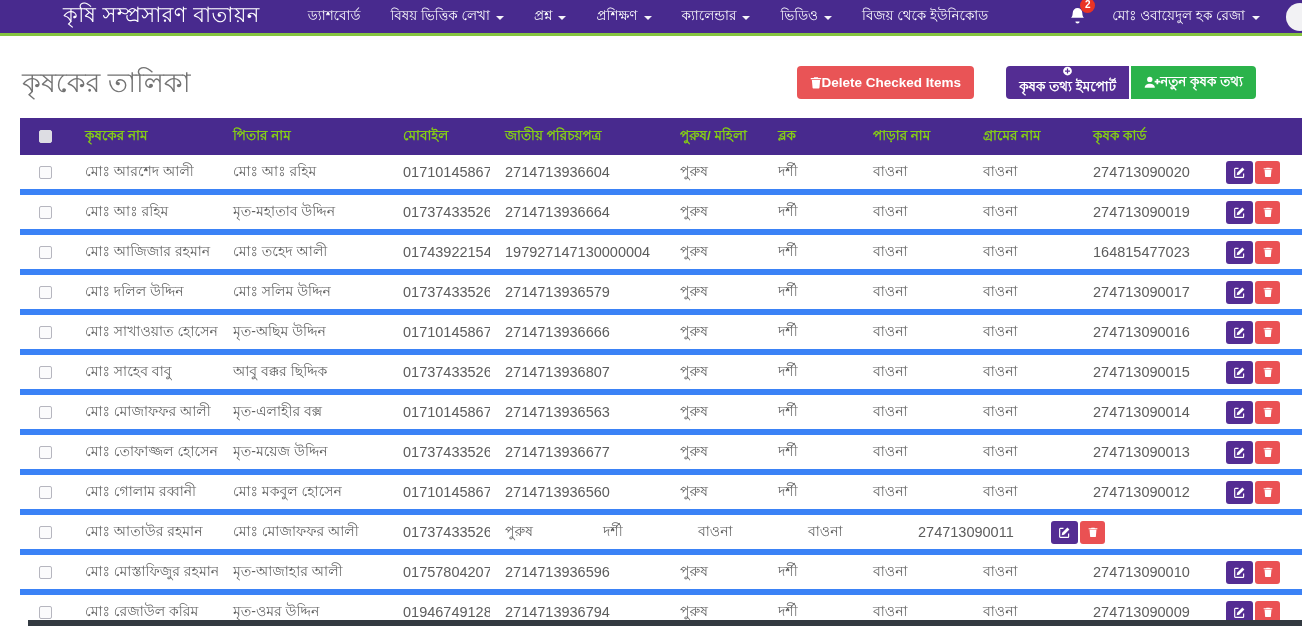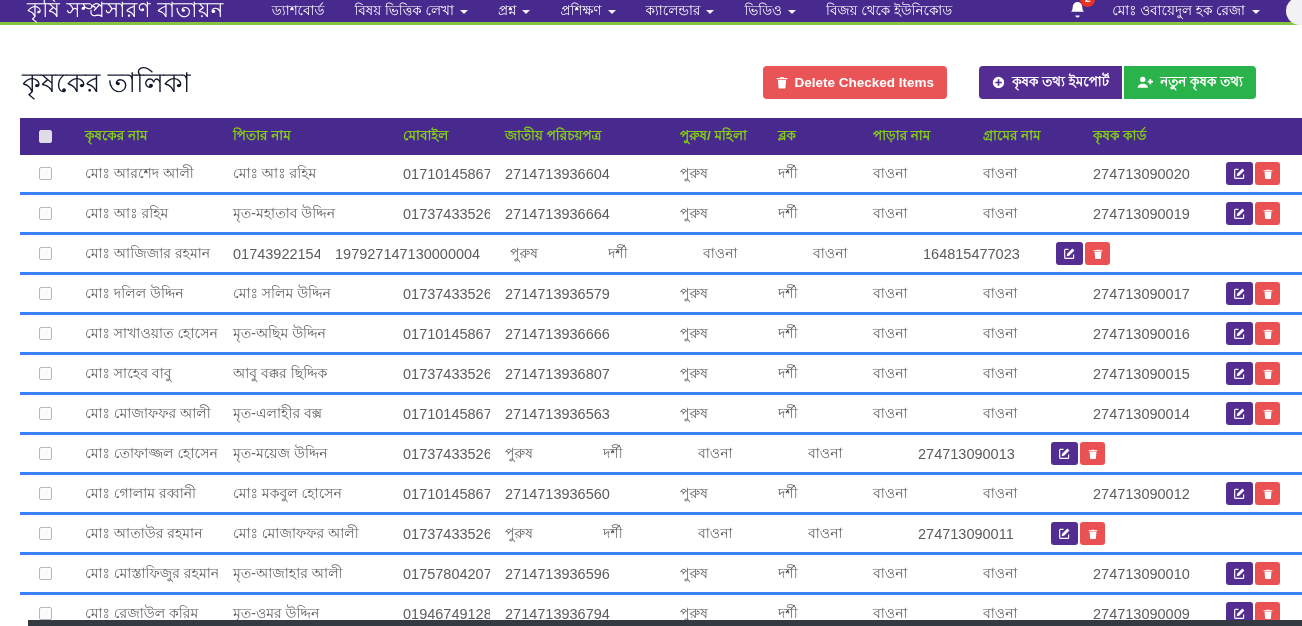--- a/index.html
+++ b/index.html
@@ -1,58 +1,58 @@
 <!DOCTYPE html>
 <html><head>
 <meta charset="utf-8">
 <style>
   * { margin:0; padding:0; box-sizing:border-box; }
   html,body { width:1302px; height:626px; overflow:hidden; background:#fff;
               font-family:"Liberation Sans", sans-serif; }
 
   
-  .navbar { position:absolute; top:0; left:0; width:1302px; height:25px;
+  .navbar { position:absolute; top:0; left:0; width:1302px; height:36px;
             background:#482a8e; border-bottom:3px solid #84c43f;
-            display:flex; align-items:center; color:#fff; }
+            display:flex; align-items:center; color:#fff;padding-left:36px; }
   .brand { font-size:21px; color:#fff; margin-left:27px; white-space:nowrap;
            letter-spacing:.5px; cursor:pointer; text-decoration:none; }
   .nav-list { display:flex; align-items:center; margin-left:48px; gap:30px;justify-content:flex-end; }
   .nav-item { color:#fff; font-size:13.5px; white-space:nowrap; cursor:pointer;
               display:flex; align-items:center; gap:6px; text-decoration:none; }
   .caret { width:0; height:0; border-left:4px solid transparent;
            border-right:4px solid transparent; border-top:4px solid rgba(255,255,255,.95);
            display:inline-block; margin-top:2px; }
   .nav-right { margin-left:auto; display:flex; align-items:center; gap:26px; padding-right:0; }
   .bell-wrap { position:relative; cursor:pointer; }
   .badge { position:absolute; top:-8px; right:-9px; background:#e93325; color:#fff;
            font-size:10px; line-height:14px; min-width:15px; height:15px; text-align:center;
            border-radius:8px; font-weight:bold; padding:0 2px; }
   .user-menu { display:flex; align-items:center; gap:7px; font-size:13.5px; color:#fff;
                cursor:pointer; white-space:nowrap; }
   .avatar { width:28px; height:28px; border-radius:50%; background:#f2f2f4;
             margin-right:-12px; flex:0 0 auto; }
 
   
-  .page-title { position:absolute; top:62px; left:22px; font-size:27px; color:#0f172a;
+  .page-title { position:absolute; top:62px; left:22px; font-size:27px; color:#737373;
                 font-weight:500; }
   .toolbar { position:absolute; top:66px; right:46px; display:flex; align-items:center; }
-  .btn { display:inline-flex; align-items:center; gap:7px; height:33px; padding:0 13px;
+  .btn { display:inline-flex; align-items:center; height:33px; padding:0 13px;
          border:none; border-radius:4px; color:#fff; font-size:13.5px; font-weight:bold;
          cursor:pointer; font-family:inherit; }
   .btn-danger { background:#e95456; margin-right:32px; }
-  .btn-purple { background:#542d93; border-radius:4px 0 0 4px; margin-right:2px; }
+  .btn-purple { background:#542d93; border-radius:4px 0 0 4px; margin-right:2px;flex-direction:column; }
   .btn-green  { background:#2bb34b; border-radius:0 4px 4px 0;text-align:right; }
 
   
   .table { position:absolute; top:118px; left:20px; width:1282px; }
   .tr { display:flex; align-items:stretch; width:100%; }
   .thead { background:#482a8e; color:#84cc16; height:37px; }
   .th, .td { display:flex; align-items:center; padding-left:15px; overflow:hidden; }
   .th { font-size:13.5px; font-weight:bold; white-space:nowrap; }
-  .row { height:40px; background:#fff; border-bottom:3px solid #3b82f6; color:#616161; }
+  .row { height:40px; background:#fff; border-bottom:6px solid #3b82f6; color:#616161; }
   .td { font-size:14px; white-space:nowrap; }
   .num { font-size:14.5px; color:#5c5c5c; }
 
   .col-cb      { width:50px;  justify-content:center; padding-left:0; }
   .col-name    { width:148px; }
   .col-father  { width:170px; }
   .col-mobile  { width:102px; }
   .col-nid     { width:175px;text-align:right; }
   .col-gender  { width:98px;  }
   .col-block   { width:95px;  }
@@ -218,20 +218,21 @@
         </svg>
       </button>
     </div>
   </div>
 
   <div class="tr row">
     <div class="td col-cb">
           <span class="cb"></span>
         </div>
     <div class="td col-name">মোঃ আজিজার রহমান</div>
+    <div class="td col-father">মোঃ তহেদ আলী</div>
     <div class="td col-mobile num">01743922154</div>
     <div class="td col-nid num">197927147130000004</div>
     <div class="td col-gender">পুরুষ</div>
     <div class="td col-block">দর্শী</div>
     <div class="td col-para">বাওনা</div>
     <div class="td col-village">বাওনা</div>
     <div class="td col-card num">164815477023</div>
     <div class="td col-actions">
       <button class="act act-edit">
         <svg width="11" height="11" viewBox="0 0 16 16">
@@ -359,20 +360,21 @@
     </div>
   </div>
 
   <div class="tr row">
     <div class="td col-cb">
           <span class="cb"></span>
         </div>
     <div class="td col-name">মোঃ তোফাজ্জল হোসেন</div>
     <div class="td col-father">মৃত-ময়েজ উদ্দিন</div>
     <div class="td col-mobile num">01737433526</div>
+    <div class="td col-nid num">2714713936677</div>
     <div class="td col-gender">পুরুষ</div>
     <div class="td col-block">দর্শী</div>
     <div class="td col-para">বাওনা</div>
     <div class="td col-village">বাওনা</div>
     <div class="td col-card num">274713090013</div>
     <div class="td col-actions">
       <button class="act act-edit">
         <svg width="11" height="11" viewBox="0 0 16 16">
           <path fill="none" stroke="#fff" stroke-width="1.7" d="M14 9.5V14a1 1 0 0 1-1 1H2a1 1 0 0 1-1-1V3a1 1 0 0 1 1-1h4.5"></path>
           <path fill="#fff" d="M12.2.9l2.9 2.9-7.6 7.6-3.6.7.7-3.6L12.2.9z"></path>

